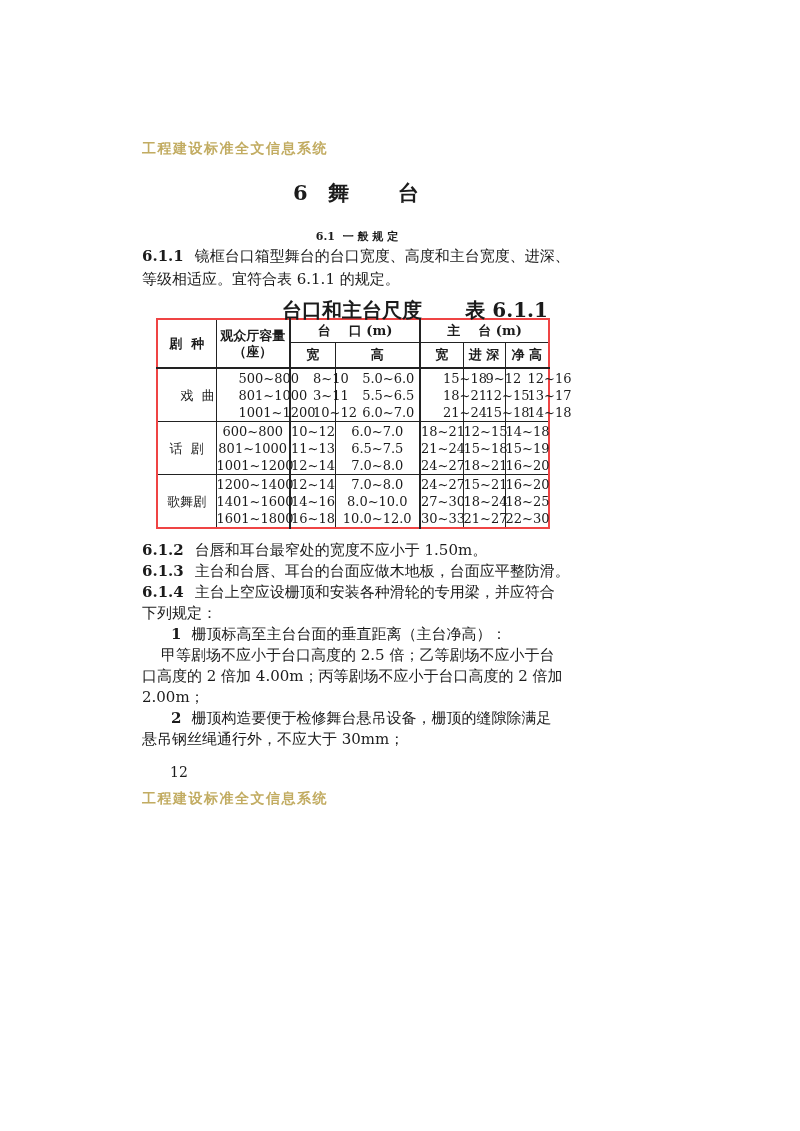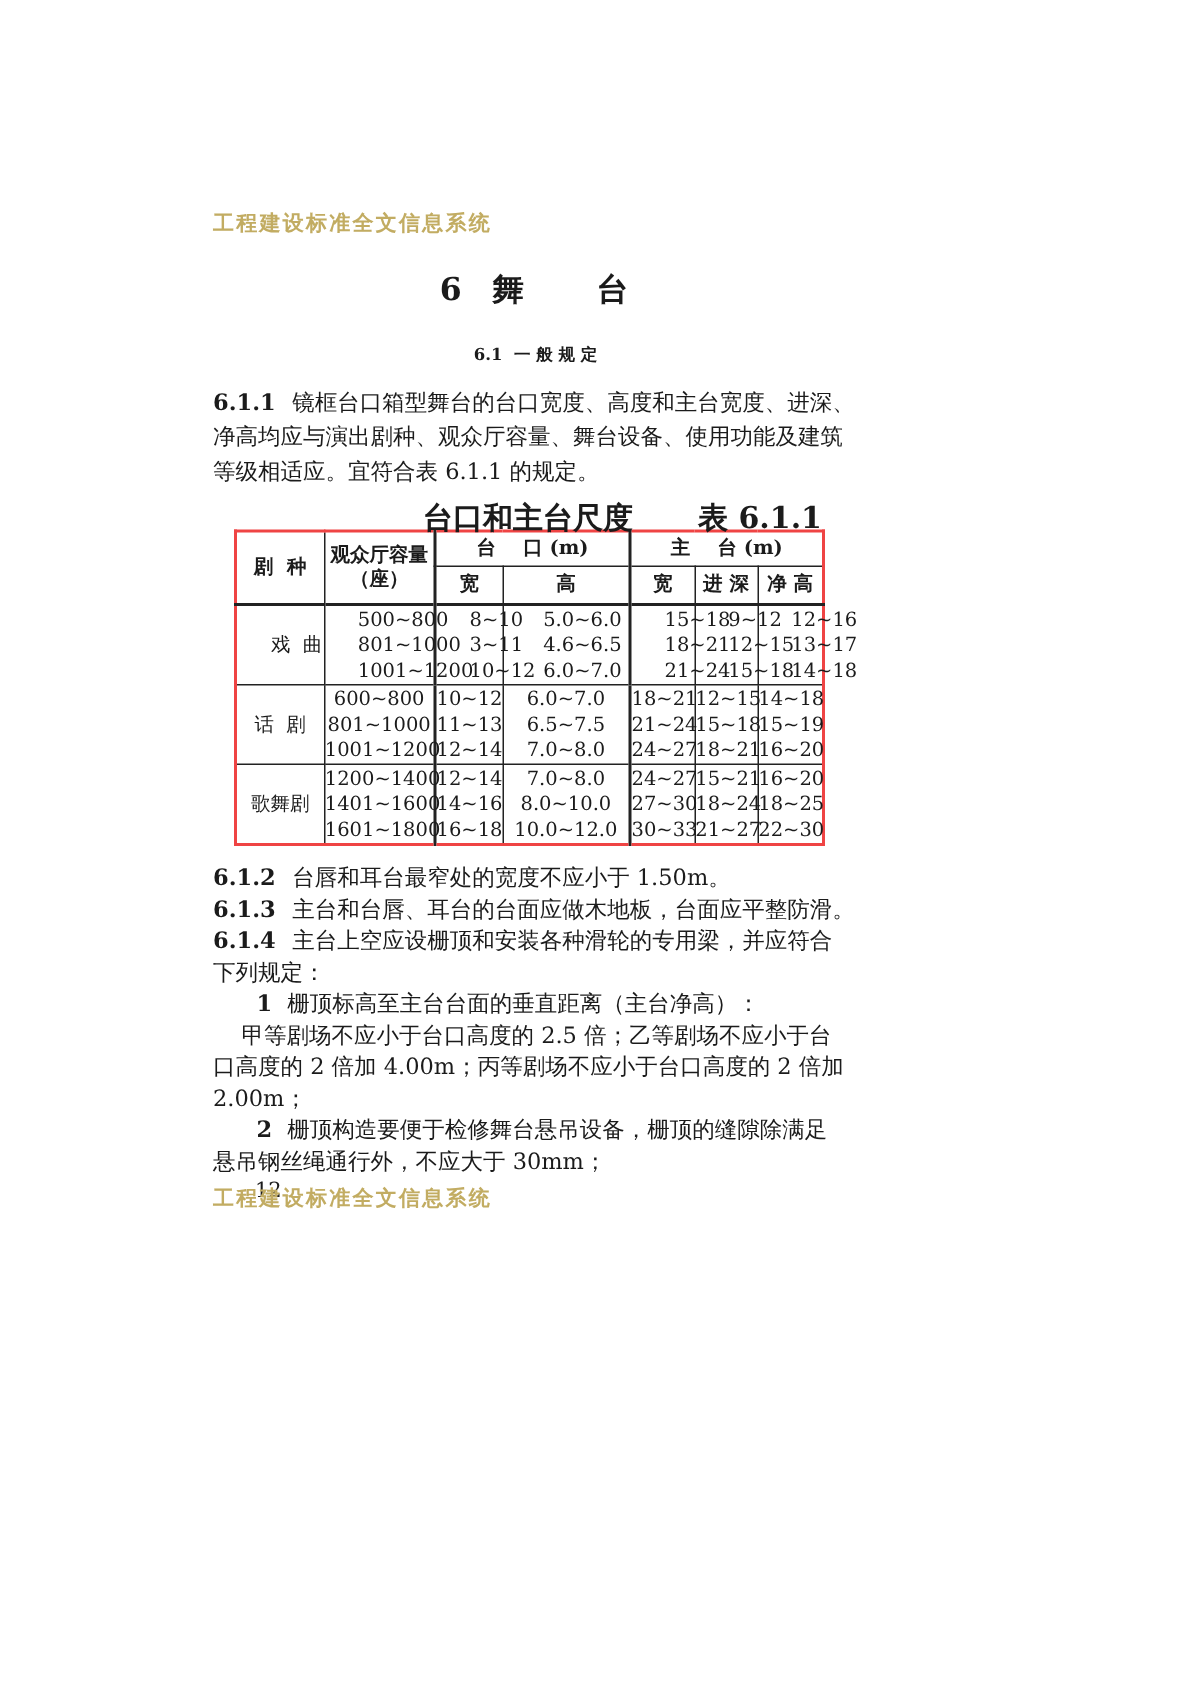--- a/index.html
+++ b/index.html
@@ -26,21 +26,21 @@
     text-align:center; font-size:21px; font-weight:bold;
     line-height:23px; letter-spacing:2px;
   }
   .section-title {
     margin-top:24px; text-align:center;
     font-size:11px; font-weight:bold; line-height:17px;
   }
 
   .para { font-size:15px; line-height:23px; }
   .para .line { min-height:23px; }
-  .p611 { margin-top:12px; }
+  .p611 { }
   .post { line-height:21px; margin-top:0; }
   .post .line { min-height:21px; }
   .cnum { font-weight:bold; margin-right:11px; }
   .inum { font-weight:bold; margin-right:10px; }
   .ind-item { padding-left:29px; }
   .ind-detail { padding-left:19px; }
   .p612 { margin-top:11px; }
 
   .table-wrap { margin-top:6px; margin-left:14px; width:392px; }
   .tcap-row { position:relative; height:20px; font-size:20px; font-weight:bold; }
@@ -61,42 +61,41 @@
   }
   table.dim th { font-size:13px; font-weight:bold; line-height:16px; }
   table.dim td { font-size:13px; line-height:17px; }
   tr.h1 th { height:22px; }
   tr.h2 th { height:24px; }
   tbody td { height:52px; }
   tbody tr:first-child td { border-top:2px solid #222222;padding-left:22px; }
   .sep-r { border-right:2px solid #222222 !important;border-radius:24px; }
 
   .pagenum {
-    margin-top:1px; padding-left:28px;
+    margin-top:14px; padding-left:28px;
     font-size:14px; line-height:16px;
   }
 </style>
 </head>
 <body>
 
 <div class="page">
 
   <div class="brand brand-header">工程建设标准全文信息系统</div>
 
   <div class="content">
 
     <div class="chapter-title">6&nbsp;&nbsp;舞&nbsp;&nbsp;&nbsp;&nbsp;&nbsp;台</div>
 
     <div class="section-title">6.1&nbsp;&nbsp;一 般 规 定</div>
 
     <div class="para p611">
       <div class="line">
         <span class="cnum">6.1.1</span><span>镜框台口箱型舞台的台口宽度、高度和主台宽度、进深、</span>
       </div>
-      <div class="line">净高均应与演出剧种、观众厅容量、舞台设备、使用功能及建筑</div>
       <div class="line">等级相适应。宜符合表 6.1.1 的规定。</div>
     </div>
 
     <div class="table-wrap">
       <div class="tcap-row">
         <span class="tcap">台口和主台尺度</span>
         <span class="tlabel">表 6.1.1</span>
       </div>
       <table class="dim">
         <colgroup>
@@ -127,21 +126,21 @@
         <tbody>
           <tr>
             <td>戏&nbsp;&nbsp;曲</td>
             <td class="sep-r">500~800
 801~1000
 1001~1200</td>
             <td>8~10
 3~11
 10~12</td>
             <td class="sep-r">5.0~6.0
-4.6~6.5
+5.5~6.5
 6.0~7.0</td>
             <td>15~18
 18~21
 21~24</td>
             <td>9~12
 12~15
 15~18</td>
             <td>12~16
 13~17
 14~18</td>

